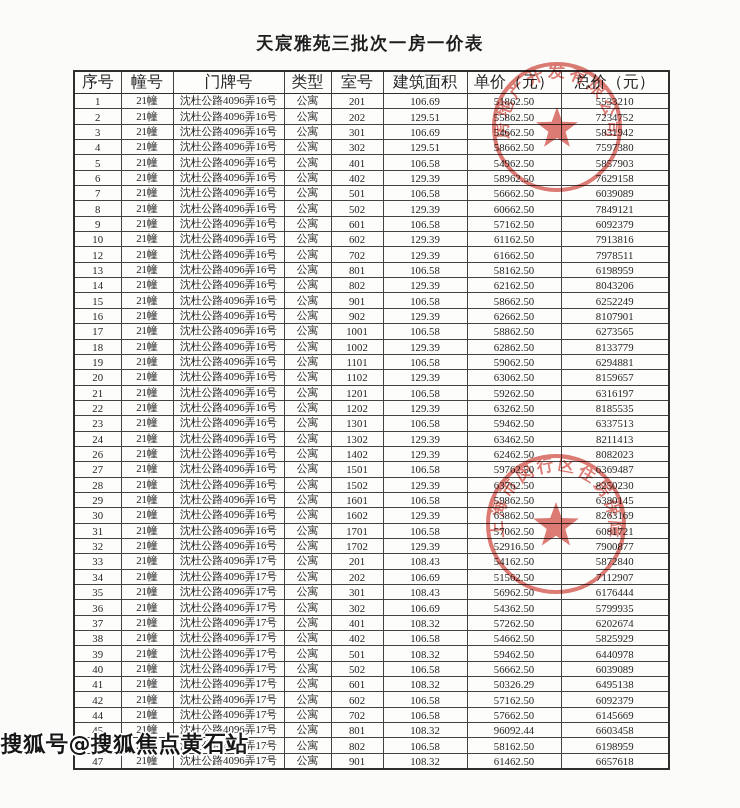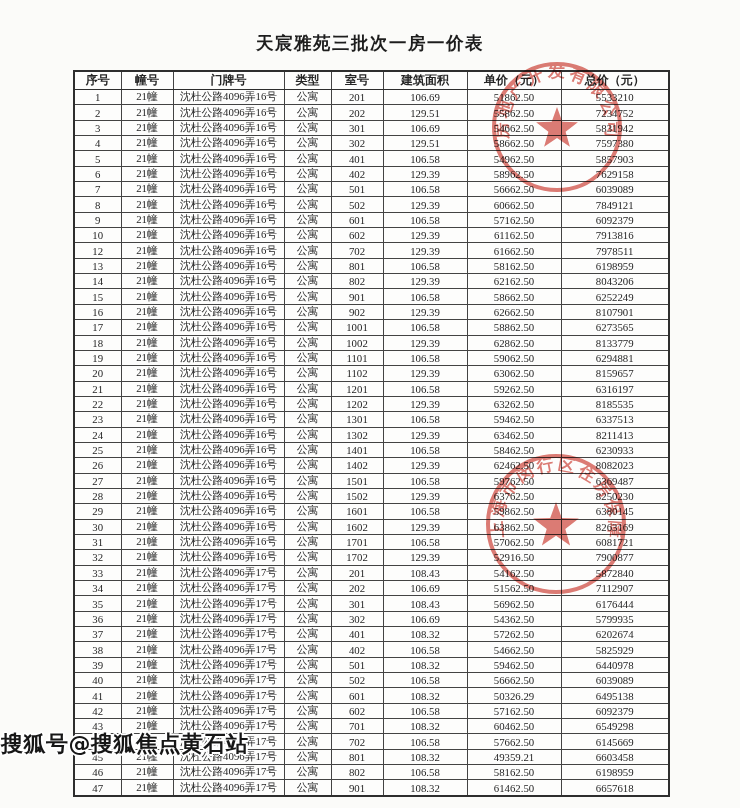--- a/index.html
+++ b/index.html
@@ -30,22 +30,22 @@
     border:1px solid #434343;
     text-align:center;
     vertical-align:middle;
     padding:0;
     overflow:hidden;
     white-space:nowrap;
     color:#252525;
   }
   .price-table th{
     height:16px;
-    font-size:12px;
-    font-weight:bold;
+    font-size:16px;
+    font-weight:normal;
     border-bottom:1.5px solid #2e2e2e;
   }
   .price-table td{
     height:14.35px;
     font-size:10.8px;
   }
   .stamp{
     position:absolute;
     mix-blend-mode:multiply;
     opacity:0.78;
@@ -327,30 +327,20 @@
           <td>24</td>
           <td>21幢</td>
           <td>沈杜公路4096弄16号</td>
           <td>公寓</td>
           <td>1302</td>
           <td>129.39</td>
           <td>63462.50</td>
           <td>8211413</td>
         </tr>
         <tr>
-          <td>25</td>
-          <td>21幢</td>
-          <td>沈杜公路4096弄16号</td>
-          <td>公寓</td>
-          <td>1401</td>
-          <td>106.58</td>
-          <td>58462.50</td>
-          <td>6230933</td>
-        </tr>
-        <tr>
           <td>26</td>
           <td>21幢</td>
           <td>沈杜公路4096弄16号</td>
           <td>公寓</td>
           <td>1402</td>
           <td>129.39</td>
           <td>62462.50</td>
           <td>8082023</td>
         </tr>
         <tr>
@@ -507,47 +497,37 @@
           <td>42</td>
           <td>21幢</td>
           <td>沈杜公路4096弄17号</td>
           <td>公寓</td>
           <td>602</td>
           <td>106.58</td>
           <td>57162.50</td>
           <td>6092379</td>
         </tr>
         <tr>
-          <td>43</td>
-          <td>21幢</td>
-          <td>沈杜公路4096弄17号</td>
-          <td>公寓</td>
-          <td>701</td>
-          <td>108.32</td>
-          <td>60462.50</td>
-          <td>6549298</td>
-        </tr>
-        <tr>
           <td>44</td>
           <td>21幢</td>
           <td>沈杜公路4096弄17号</td>
           <td>公寓</td>
           <td>702</td>
           <td>106.58</td>
           <td>57662.50</td>
           <td>6145669</td>
         </tr>
         <tr>
           <td>45</td>
           <td>21幢</td>
           <td>沈杜公路4096弄17号</td>
           <td>公寓</td>
           <td>801</td>
           <td>108.32</td>
-          <td>49359.21</td>
+          <td>96092.44</td>
           <td>6603458</td>
         </tr>
         <tr>
           <td>46</td>
           <td>21幢</td>
           <td>沈杜公路4096弄17号</td>
           <td>公寓</td>
           <td>802</td>
           <td>106.58</td>
           <td>58162.50</td>

